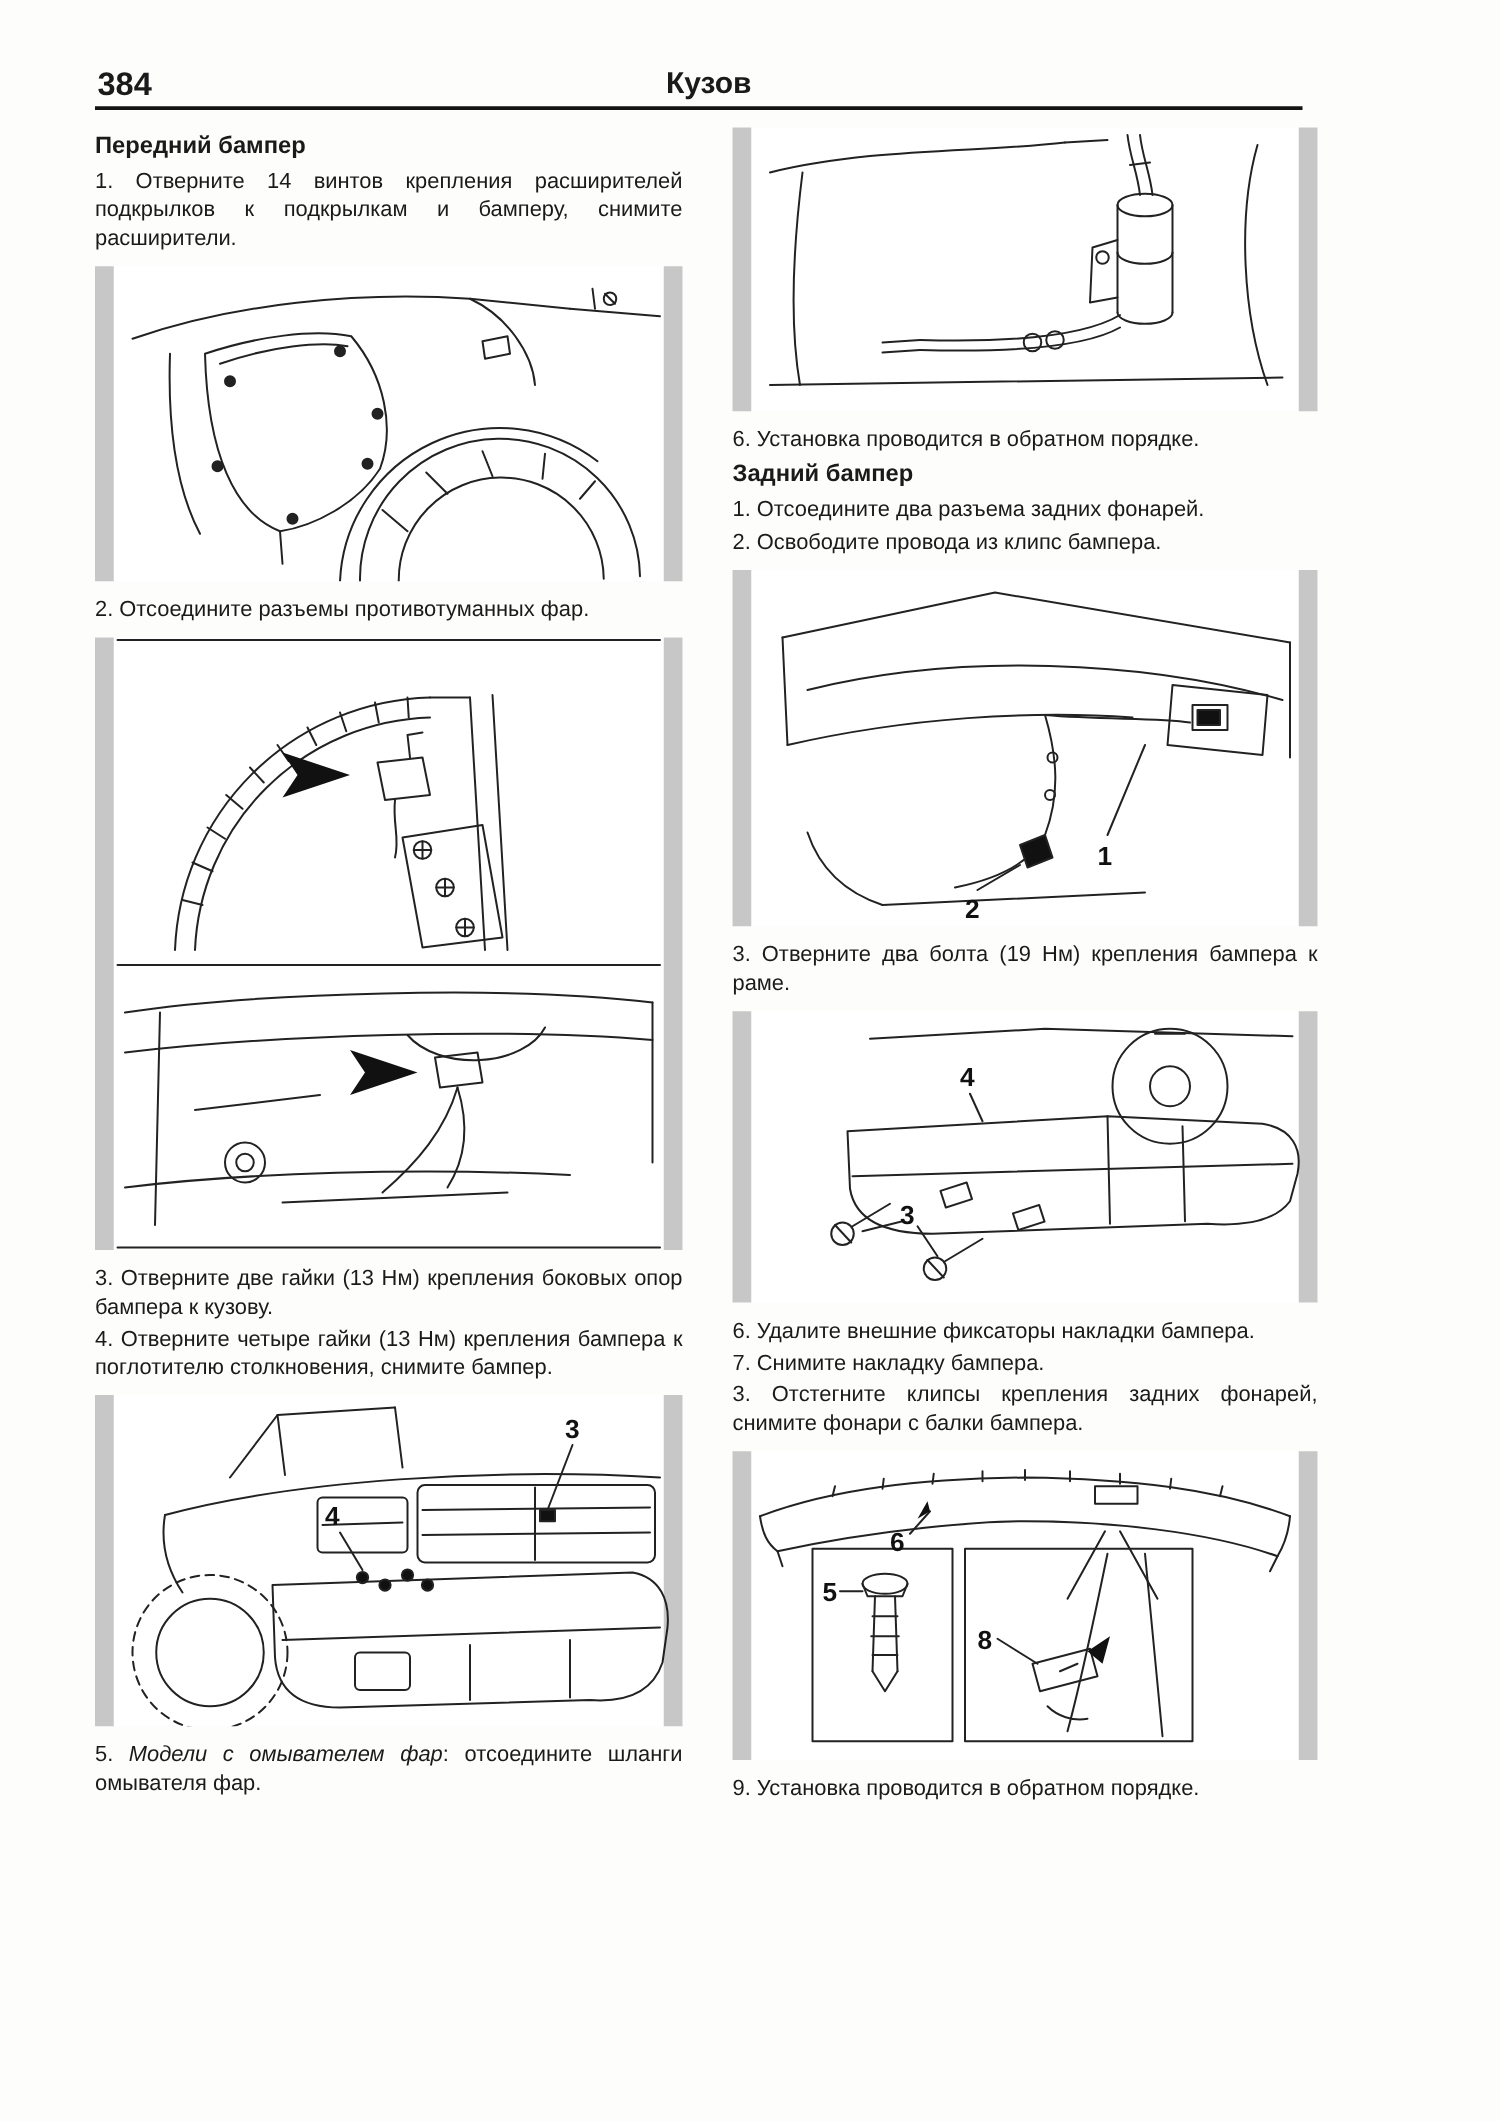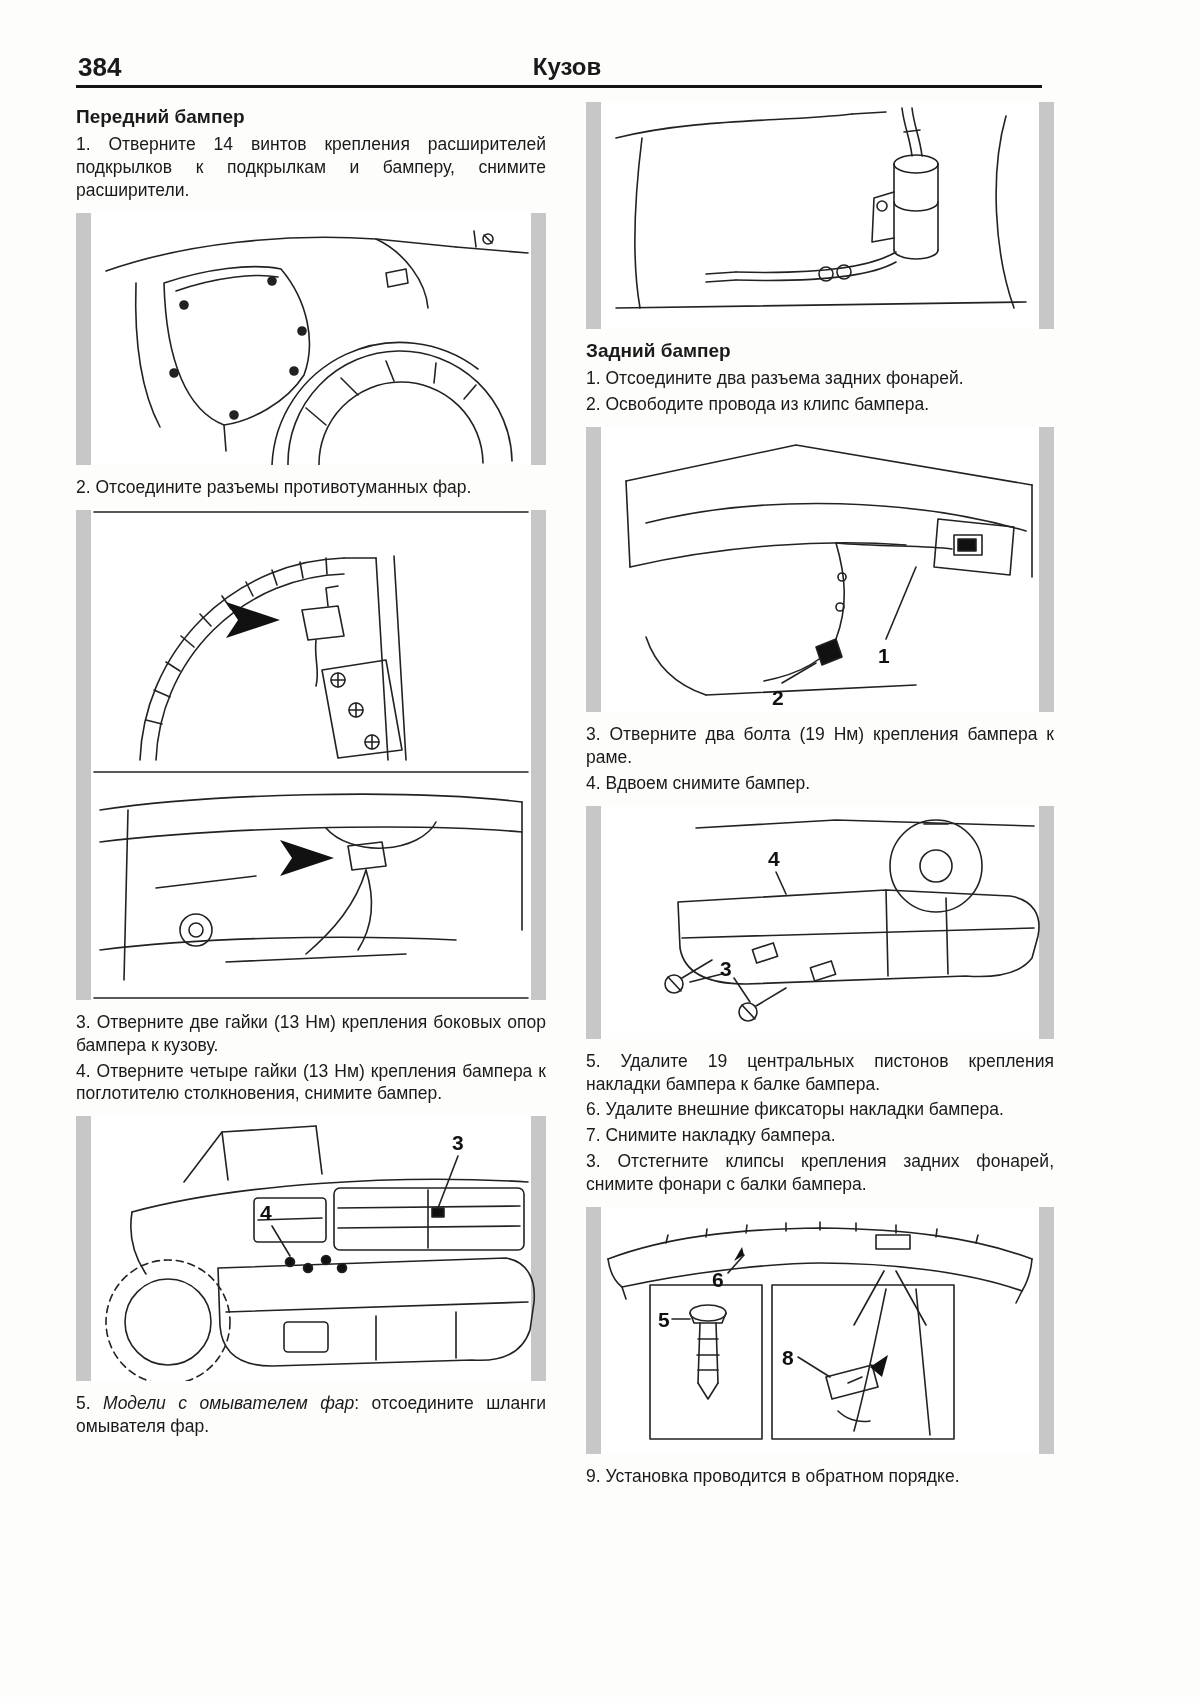--- a/index.html
+++ b/index.html
@@ -181,20 +181,21 @@
             <path d="M308,90 L288,96 L286,140 L308,136"></path>
             <circle cx="296" cy="104" r="5"></circle>
             <path d="M310,150 C280,168 220,172 150,170 M310,160 C282,176 222,180 150,178"></path>
             <circle cx="258" cy="170" r="7"></circle>
             <circle cx="240" cy="172" r="7"></circle>
             <path d="M150,170 L120,172 M150,178 L120,180"></path>
           </g>
         </svg>
       </figure>
 
+      <p class="step">6. Установка проводится в обратном порядке.</p>
 
       <h3 class="sec">Задний бампер</h3>
       <p class="step">1. Отсоедините два разъема задних фонарей.</p>
       <p class="step">2. Освободите провода из клипс бампера.</p>
 
       <figure class="fig">
         <span class="bar left"></span>
         <span class="bar right"></span>
         <svg width="468" height="285" viewBox="0 0 468 285">
           <g class="ln">
@@ -216,21 +217,20 @@
             <path d="M120,268 L330,258"></path>
             <path d="M300,212 L330,140"></path>
             <path d="M196,256 L230,236"></path>
           </g>
           <text class="callout" x="292" y="236">1</text>
           <text class="callout" x="186" y="278">2</text>
         </svg>
       </figure>
 
       <p class="step">3. Отверните два болта (19 Нм) крепления бампера к раме.</p>
-      <p class="step">4. Вдвоем снимите бампер.</p>
 
       <figure class="fig">
         <span class="bar left"></span>
         <span class="bar right"></span>
         <svg width="468" height="233" viewBox="0 0 468 233">
           <g class="ln">
             <path d="M110,22 L250,14 L448,20"></path>
             <circle cx="350" cy="60" r="46"></circle>
             <circle cx="350" cy="60" r="16"></circle>
             <path d="M338,18 L362,18"></path>
@@ -247,21 +247,20 @@
             <circle cx="162" cy="206" r="9"></circle>
             <path d="M156,199 L169,213"></path>
             <path d="M190,66 L200,88"></path>
             <path d="M136,168 L104,176 M148,172 L164,196"></path>
           </g>
           <text class="callout" x="182" y="60">4</text>
           <text class="callout" x="134" y="170">3</text>
         </svg>
       </figure>
 
-      <p class="step">5. Удалите 19 центральных пистонов крепления накладки бампера к балке бампера.</p>
       <p class="step">6. Удалите внешние фиксаторы накладки бампера.</p>
       <p class="step">7. Снимите накладку бампера.</p>
       <p class="step">3. Отстегните клипсы крепления задних фонарей, снимите фонари с балки бампера.</p>
 
       <figure class="fig">
         <span class="bar left"></span>
         <span class="bar right"></span>
         <svg width="468" height="247" viewBox="0 0 468 247">
           <g class="ln">
             <path d="M22,52 C80,30 150,22 234,21 C318,22 388,30 446,52"></path>

